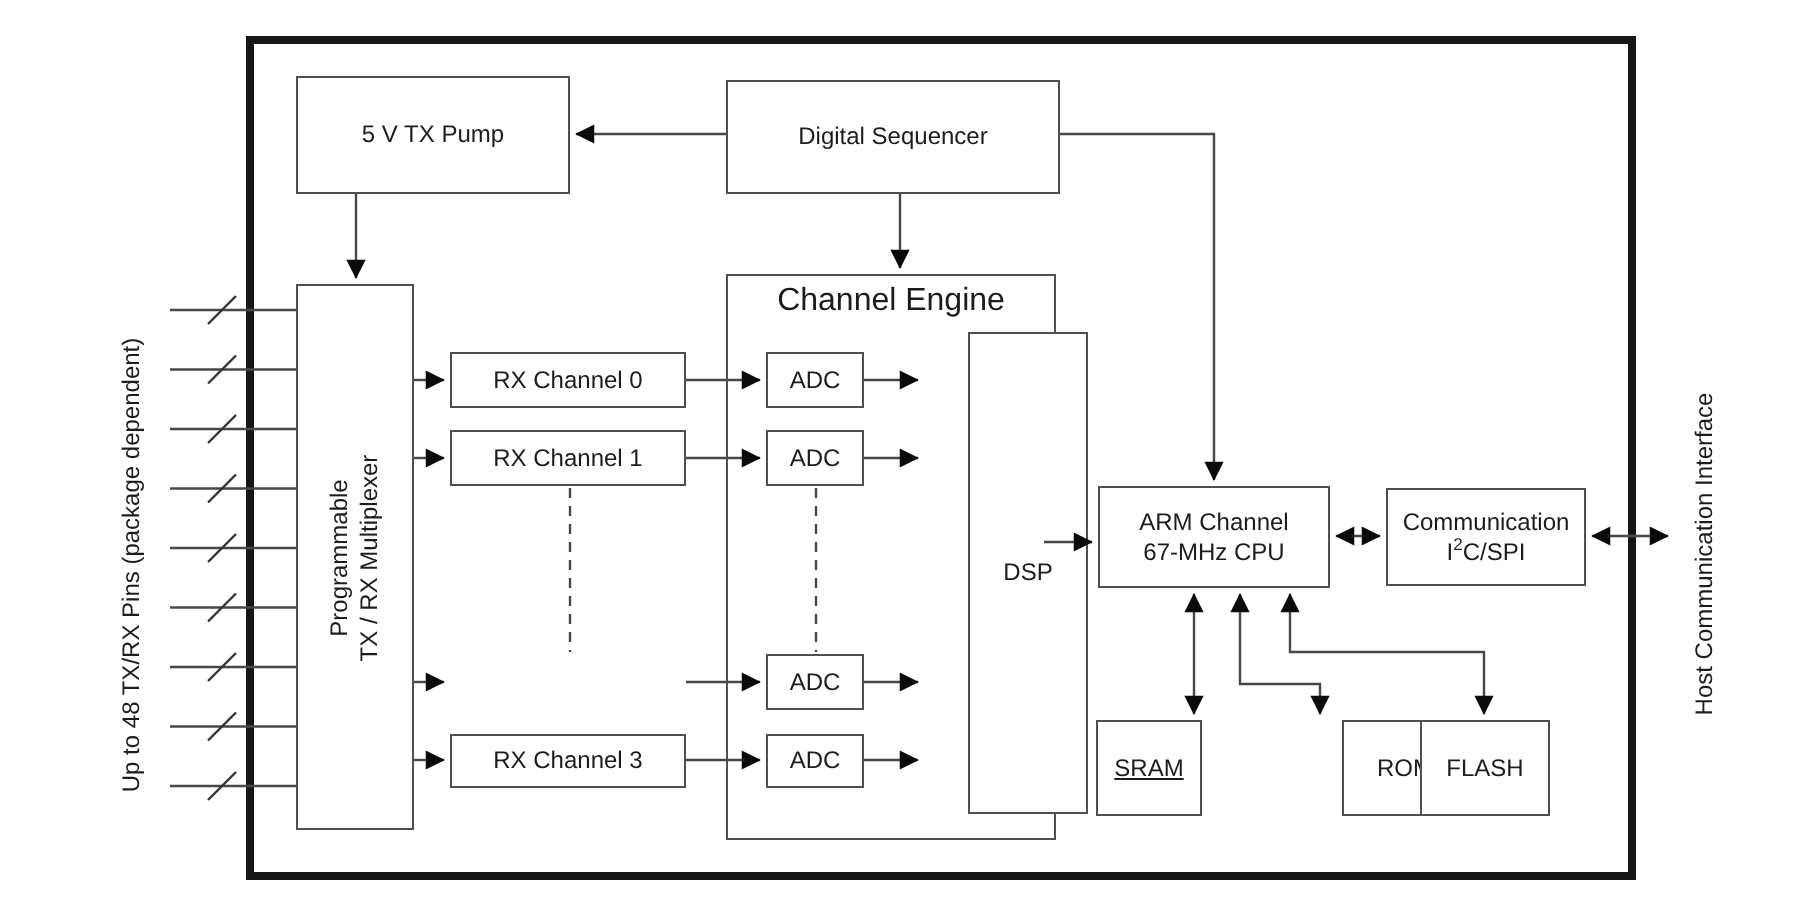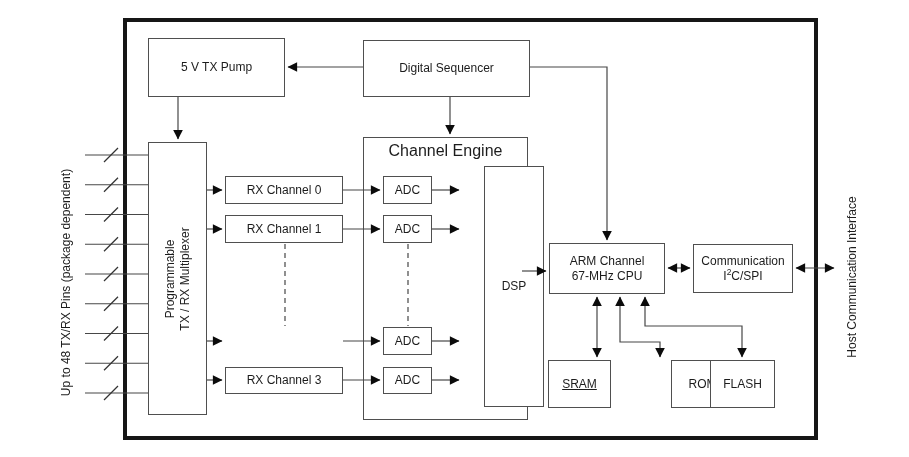--- a/index.html
+++ b/index.html
@@ -86,21 +86,21 @@
   <div class="box" style="left:549px;top:243px;width:116px;height:51px;">
     <span>ARM Channel</span>
     <span>67-MHz CPU</span>
   </div>
 
   <div class="box" style="left:693px;top:244px;width:100px;height:49px;">
     <span>Communication</span>
     <span><span>I</span><sup class="i2c">2</sup><span>C/SPI</span></span>
   </div>
 
-  <div class="box" style="left:548px;top:360px;width:63px;height:48px;text-decoration:underline;">
+  <div class="box" style="left:548px;top:360px;width:53px;height:48px;text-decoration:underline;">
     <span>SRAM</span>
   </div>
   <div class="box" style="left:630px;top:360px;width:63px;height:48px;margin-left:41px;">
     <span>ROM</span>
   </div>
   <div class="box" style="left:710px;top:360px;width:65px;height:48px;">
     <span>FLASH</span>
   </div>
 
   <div class="vlabel" style="left:-84px;top:275px;width:300px;height:15px;">Up to 48 TX/RX Pins (package dependent)</div>

